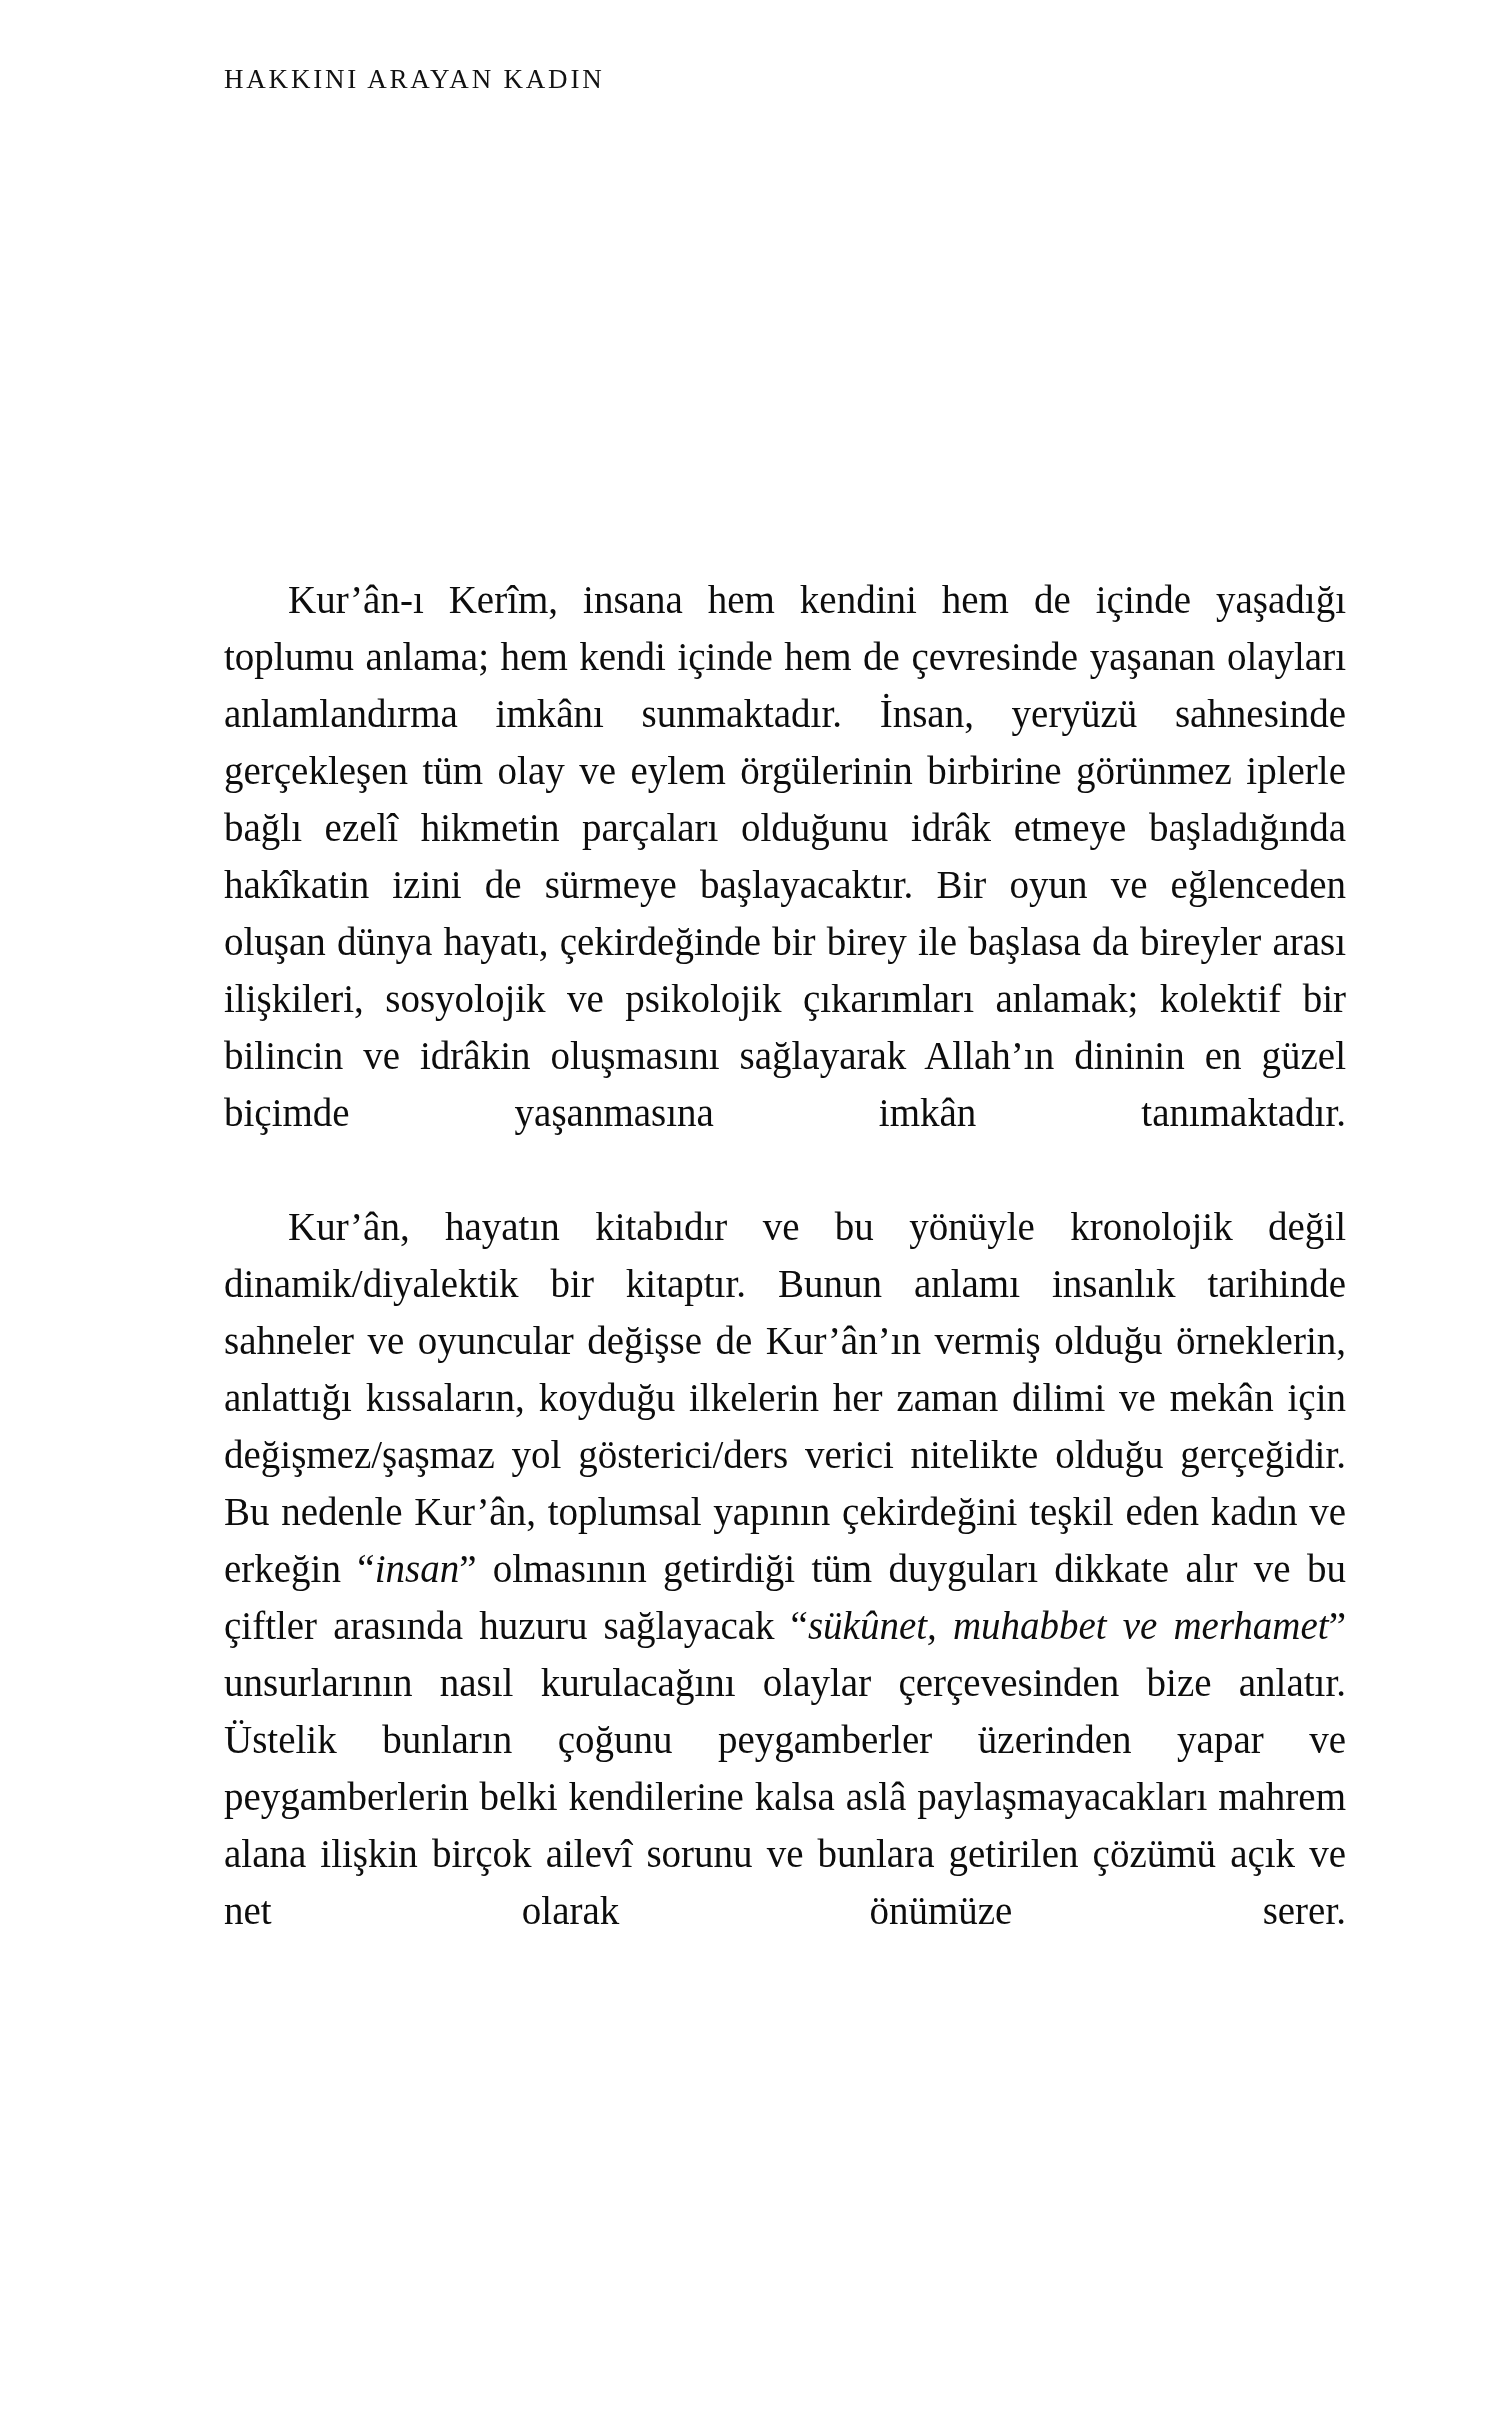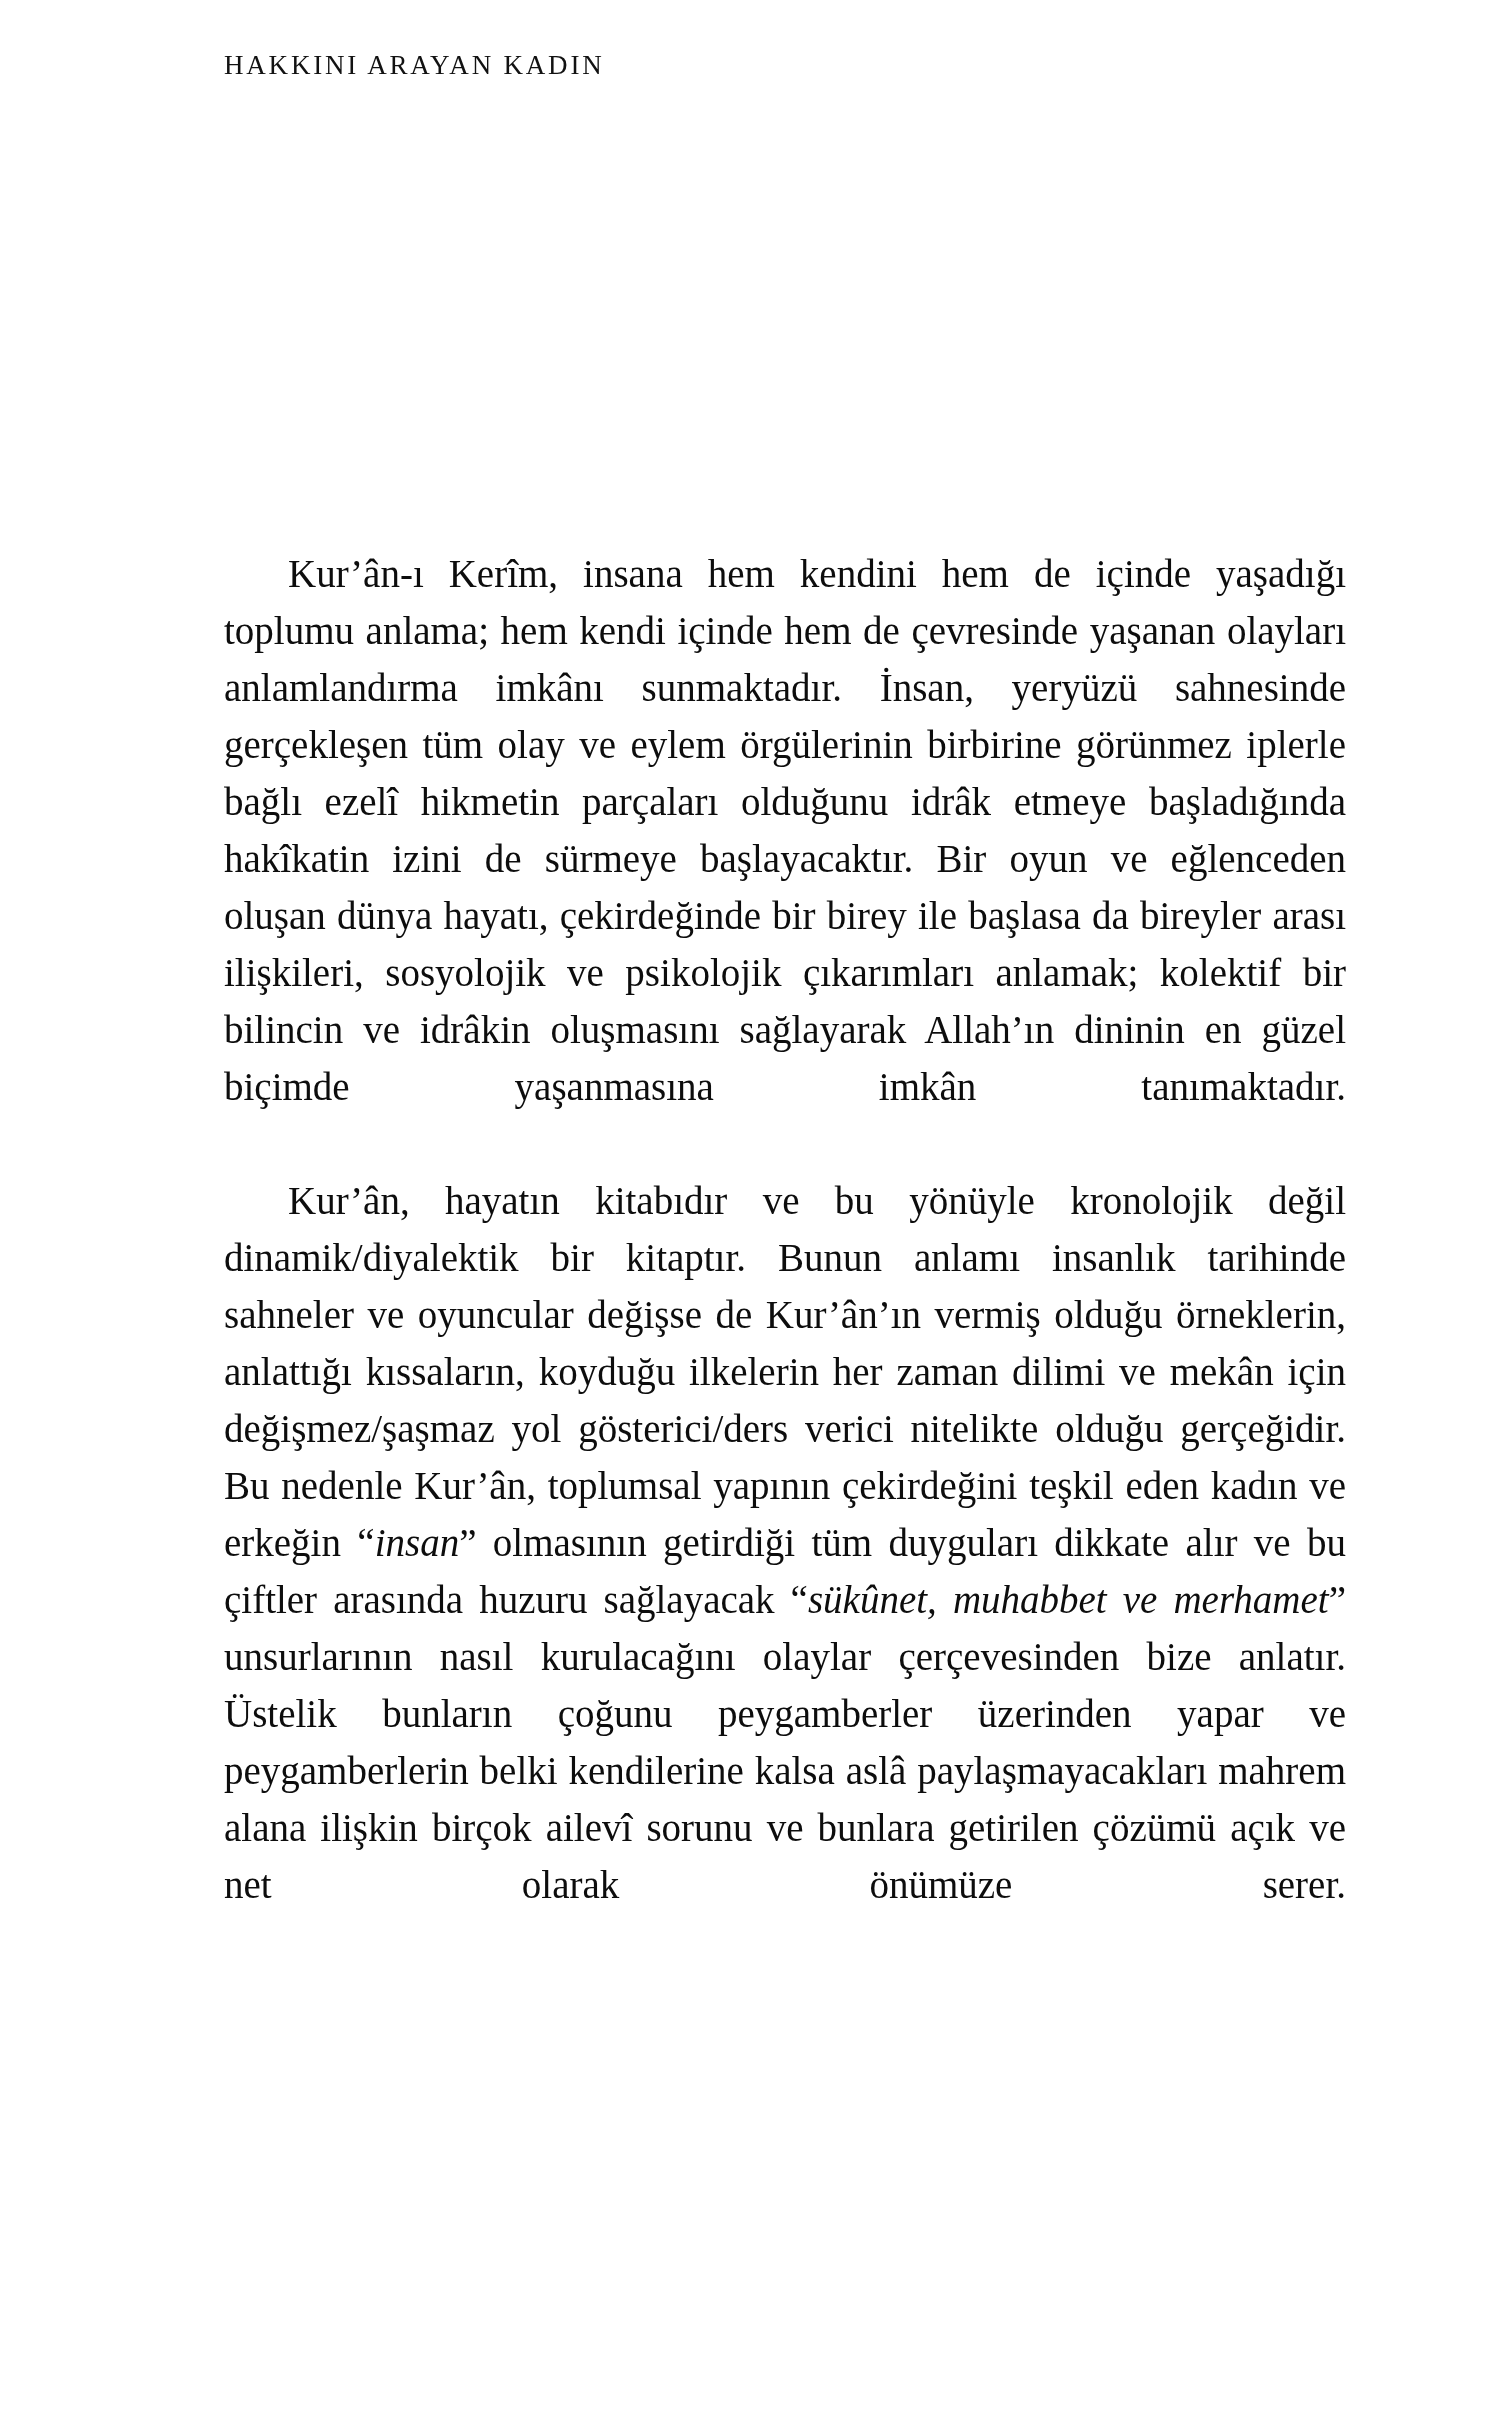--- a/index.html
+++ b/index.html
@@ -6,21 +6,21 @@
   html, body {
     margin: 0;
     padding: 0;
     background: #ffffff;
   }
   .page {
     position: relative;
     width: 1505px;
     height: 1971px;
     background: #ffffff;
-    margin: 0 auto;
+    margin: 14px auto;
     overflow: hidden;
     font-family: "Liberation Serif", "DejaVu Serif", serif;
     color: #0d0d0d;
     box-sizing: border-box;
   }
 
   
   .running-header {
     position: absolute;
     left: 224px;
@@ -47,21 +47,21 @@
     letter-spacing: 1.4px;
     font-weight: normal;
     color: #0a0a0a;
     margin: 0;
   }
 
   
   .body-block {
     position: absolute;
     left: 224px;
-    top: 545px;
+    top: 557px;
     width: 1122px;
   }
   .body-par {
     margin: 0;
     font-size: 39px;
     line-height: 57px;
     text-align: justify;
     text-justify: inter-word;
     text-indent: 64px;
     color: #0d0d0d;

